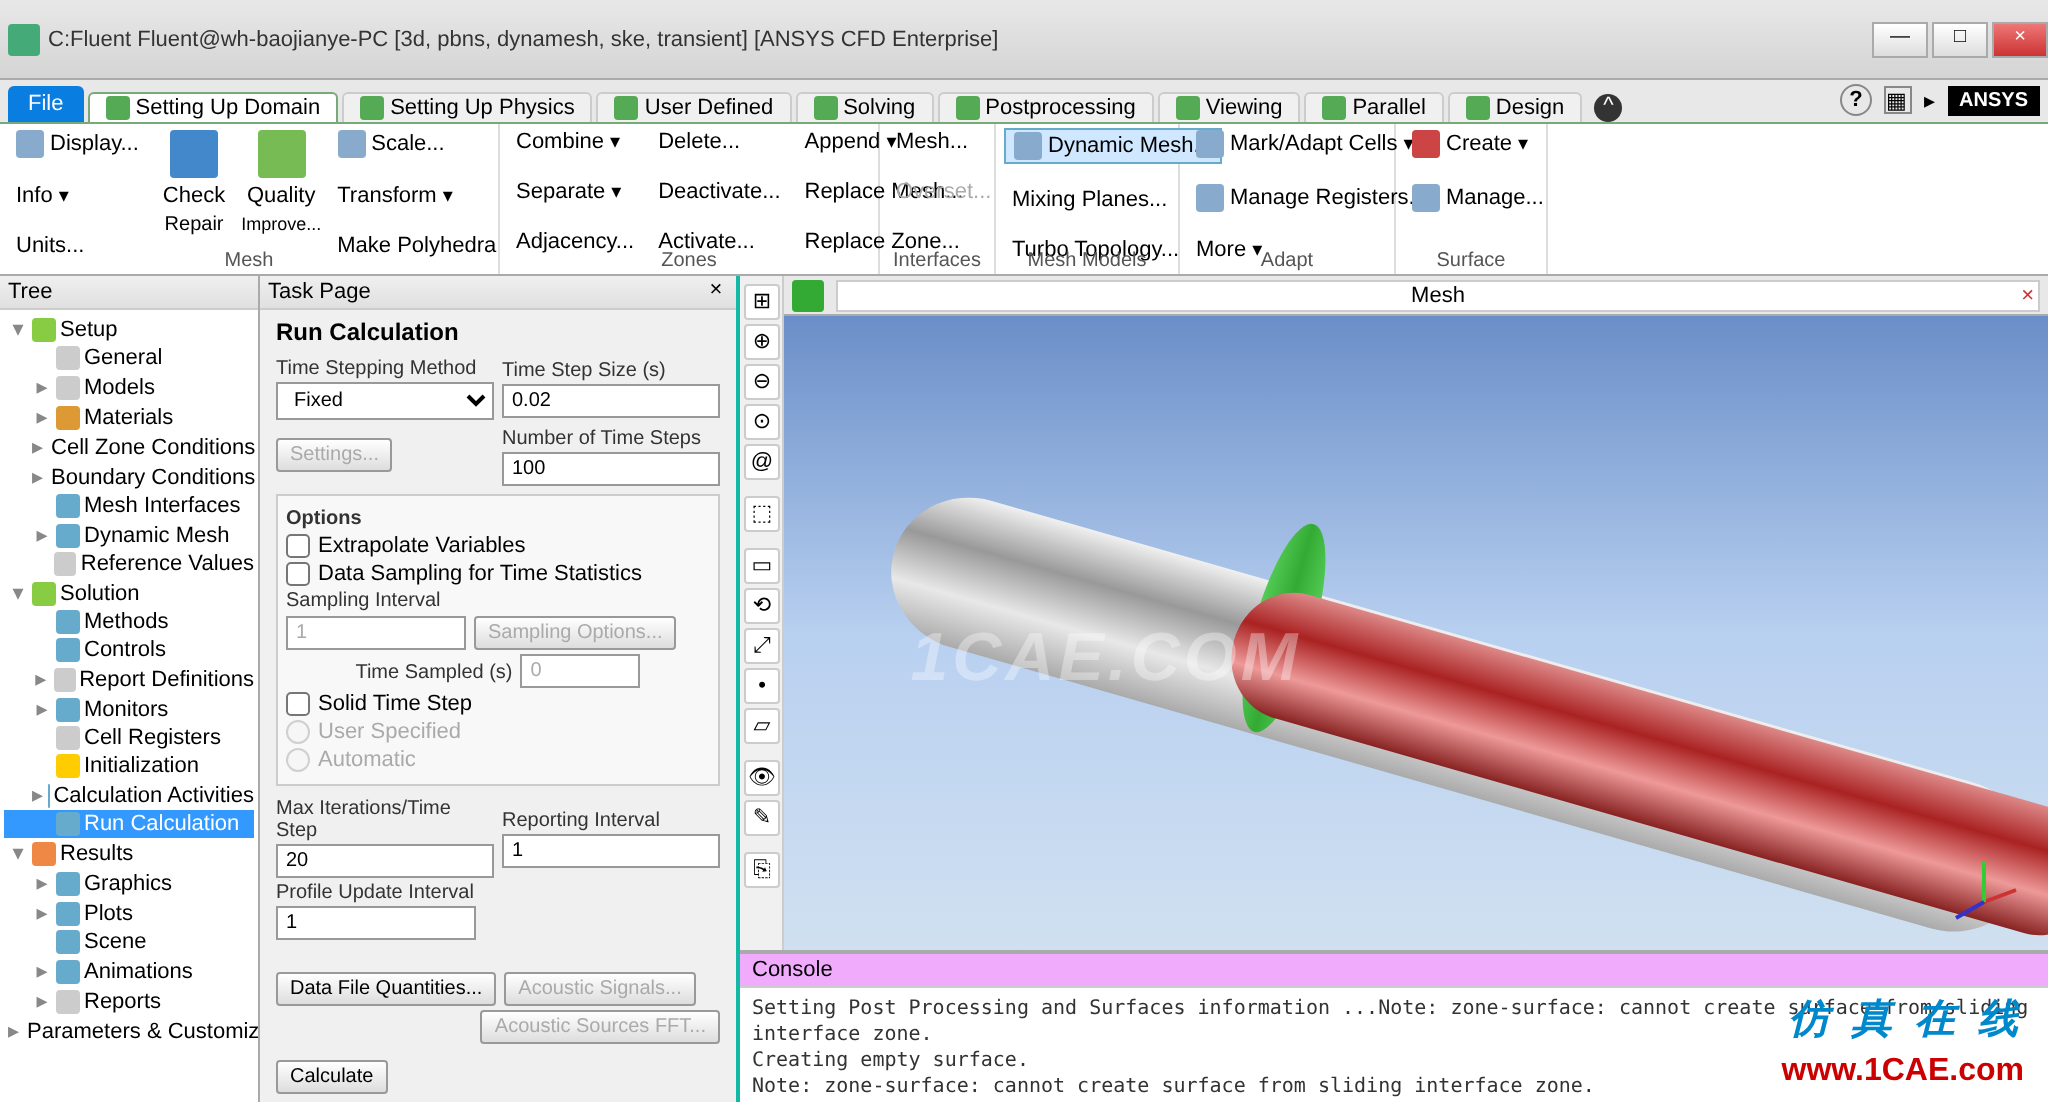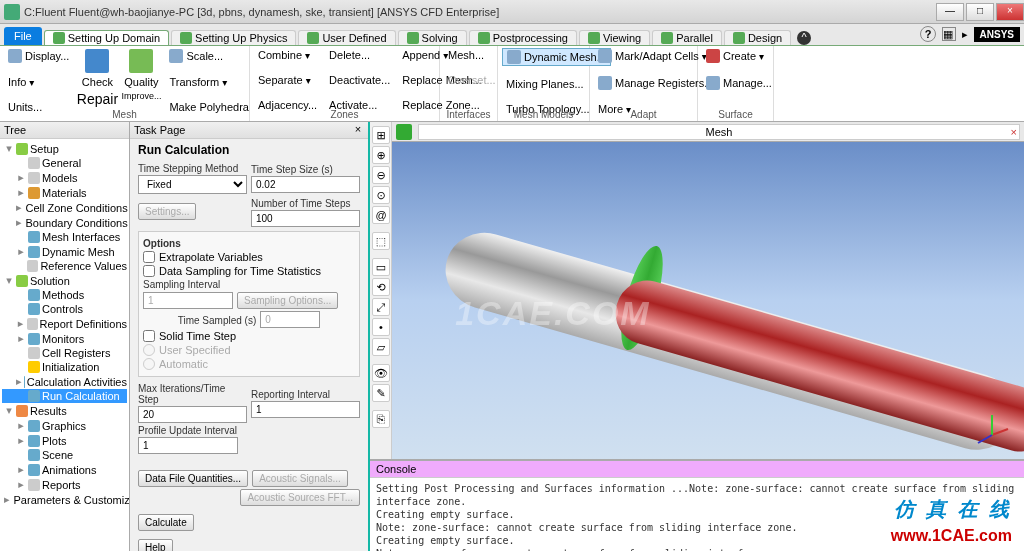--- a/index.html
+++ b/index.html
@@ -1,19 +1,19 @@
 <!DOCTYPE html>
 <html><head>
   <meta charset="utf-8">
   <style>
     * { box-sizing: border-box; margin: 0; padding: 0; font-family: "Microsoft YaHei", Tahoma, sans-serif; font-size: 11px; }
     body { background: #f0f0f0; width: 1024px; height: 551px; overflow: hidden; position: relative; }
     
     
-    .titlebar { height: 24px; background: linear-gradient(#e8e8e8, #d4d4d4); display: flex; align-items: center; border-bottom: 1px solid #aaa; }
+    .titlebar { height: 40px; background: linear-gradient(#e8e8e8, #d4d4d4); display: flex; align-items: center; border-bottom: 1px solid #aaa; }
     .titlebar .icon { width: 16px; height: 16px; margin: 0 4px; background: #4a7; border-radius: 2px; }
     .titlebar .title { flex: 1; color: #333; font-size: 11px; }
     .winbtns { display: flex; }
     .winbtn { width: 28px; height: 18px; border: 1px solid #aaa; margin-left: 2px; background: linear-gradient(#fff,#ddd); text-align: center; line-height: 14px; font-size: 10px; }
     .winbtn.close { background: linear-gradient(#e77,#c33); color: #fff; }
     
     
     .ribbon-tabs { height: 22px; display: flex; align-items: end; background: #e8e8e8; border-bottom: 1px solid #7a7; padding-left: 4px; gap: 2px; position: relative; }
     .file-tab { background: #0a7de0; color: #fff; padding: 3px 10px; font-size: 11px; border-radius: 3px 3px 0 0; }
     .rtab { padding: 1px 8px; background: #f0f0f0; border: 1px solid #ccc; border-bottom: none; border-radius: 3px 3px 0 0; font-size: 11px; display: flex; align-items: flex-start; gap: 3px; }
@@ -155,21 +155,21 @@
             <span>Display...</span>
           </div>
         <div class="rbtn"><span>Info</span> ▾</div>
         <div class="rbtn">
             <span>Units...</span>
           </div>
       </div>
       <div class="rbtn big">
           <span class="ricon" style="background:#48c"></span>
           <span>Check</span>
-          <span class="disabled" style="font-size:14px">Repair</span>
+          <span class="disabled" style="font-size:10px">Repair</span>
         </div>
       <div class="rbtn big">
           <span class="ricon" style="background:#7b5"></span>
           <span>Quality</span>
           <span style="font-size:9px">Improve...</span>
         </div>
       <div class="rcol">
         <div class="rbtn">
             <span class="ricon"></span>
             <span>Scale...</span>

